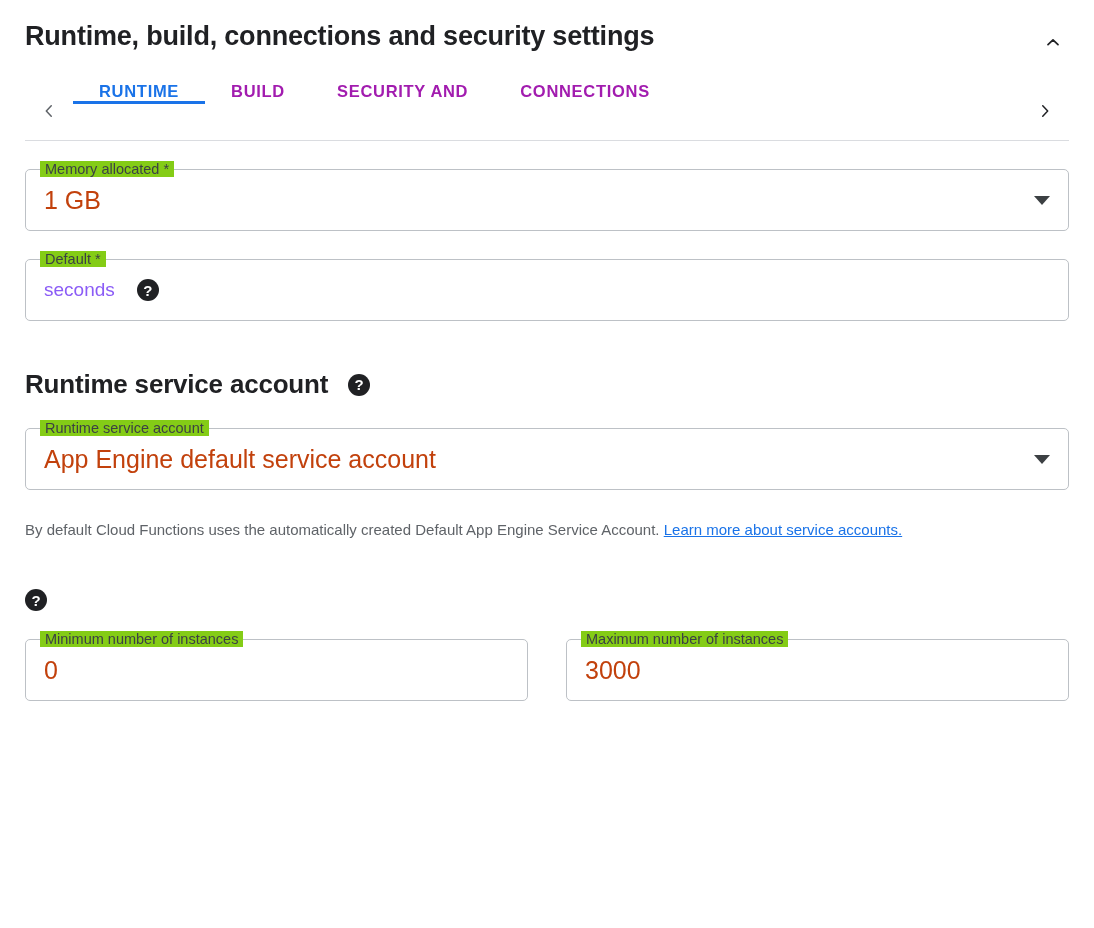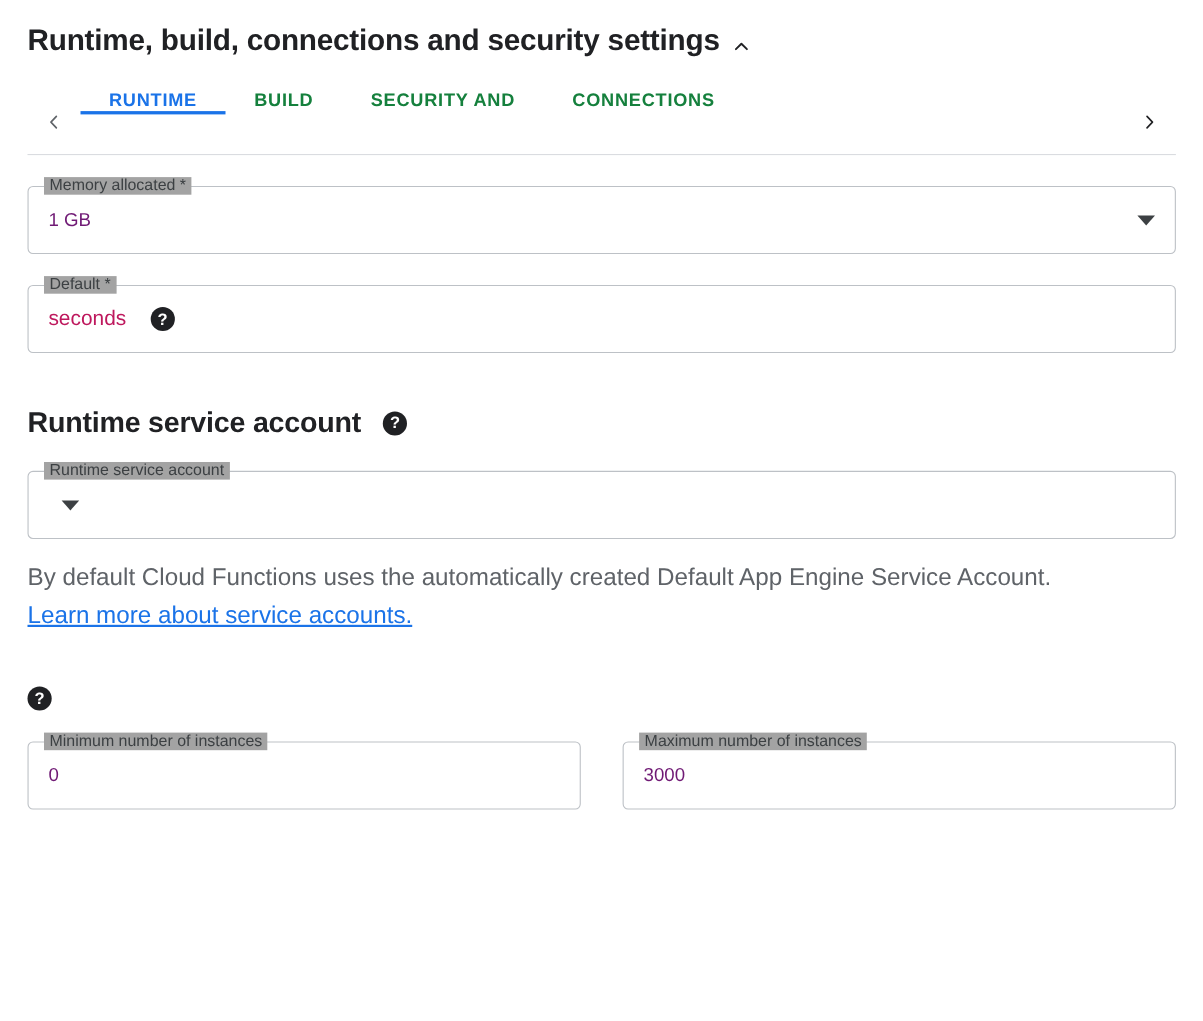--- a/index.html
+++ b/index.html
@@ -20,20 +20,21 @@
     width: 1094px;
     height: 928px;
     box-sizing: border-box;
     padding: 0 25px;
   }
 
   
   .panel-header {
     display: flex;
     align-items: flex-start;
+    justify-content: space-between;
     padding-top: 20px;
   }
   .panel-title {
     font-size: 27px;
     font-weight: bold;
     letter-spacing: -0.2px;
     color: #202124;
     line-height: 1.2;
   }
   .collapse-btn {
@@ -79,21 +80,21 @@
     position: relative;
   }
   .tab {
     display: flex;
     align-items: center;
     justify-content: center;
     padding: 0 26px;
     font-size: 16.5px;
     font-weight: bold;
     letter-spacing: 0.7px;
-    color: #15803d;
+    color: #a21caf;
     cursor: pointer;
     white-space: nowrap;
     box-sizing: border-box;
   }
   .tab.active {
     color: #1a73e8;
     border-bottom: 3px solid #1a73e8;
   }
 
   
@@ -106,35 +107,35 @@
     border-radius: 5px;
     display: flex;
     align-items: center;
     padding: 0 18px;
     background: #fff;
   }
   .field .legend {
     position: absolute;
     top: -9px;
     left: 14px;
-    background: #a3a3a3;
+    background: #84cc16;
     padding: 0 5px;
     font-size: 14.5px;
     color: #3c4043;
     line-height: 16px;
     white-space: nowrap;
   }
   .field .value {
-    font-size: 17px;
-    color: #701a75;
+    font-size: 25px;
+    color: #c2410c;
     flex: 1 1 auto;
   }
   .field .suffix {
     font-size: 19px;
-    color: #be185d;
+    color: #8b5cf6;
     padding-right: 2px;
   }
   .caret-down {
     width: 0;
     height: 0;
     border-left: 8px solid transparent;
     border-right: 8px solid transparent;
     border-top: 9px solid #3c4043;
     margin-left: 12px;
   }
@@ -166,22 +167,22 @@
   }
   .section-head h2 {
     margin: 0;
     font-size: 26px;
     font-weight: bold;
     letter-spacing: -0.2px;
     color: #202124;
   }
 
   .helper-text {
-    margin-top: 18px;
-    font-size: 22px;
+    margin-top: 28px;
+    font-size: 15px;
     line-height: 1.55;
     color: #5f6368;
     max-width: 960px;
   }
   .helper-text a {
     color: #1a73e8;
     text-decoration: underline;
   }
 
   
@@ -240,20 +241,21 @@
     <span class="help-icon">?</span>
   </div>
 
   <div class="section-head">
     <h2>Runtime service account</h2>
     <span class="help-icon">?</span>
   </div>
 
   <div class="field">
     <span class="legend">Runtime service account</span>
+    <span class="value">App Engine default service account</span>
     <span class="caret-down"></span>
   </div>
 
   <div class="helper-text">
     <span>By default Cloud Functions uses the automatically created Default App Engine Service Account. </span><a href="#">Learn more about service accounts.</a>
   </div>
 
   <div class="section-head">
     <span class="help-icon">?</span>
   </div>

